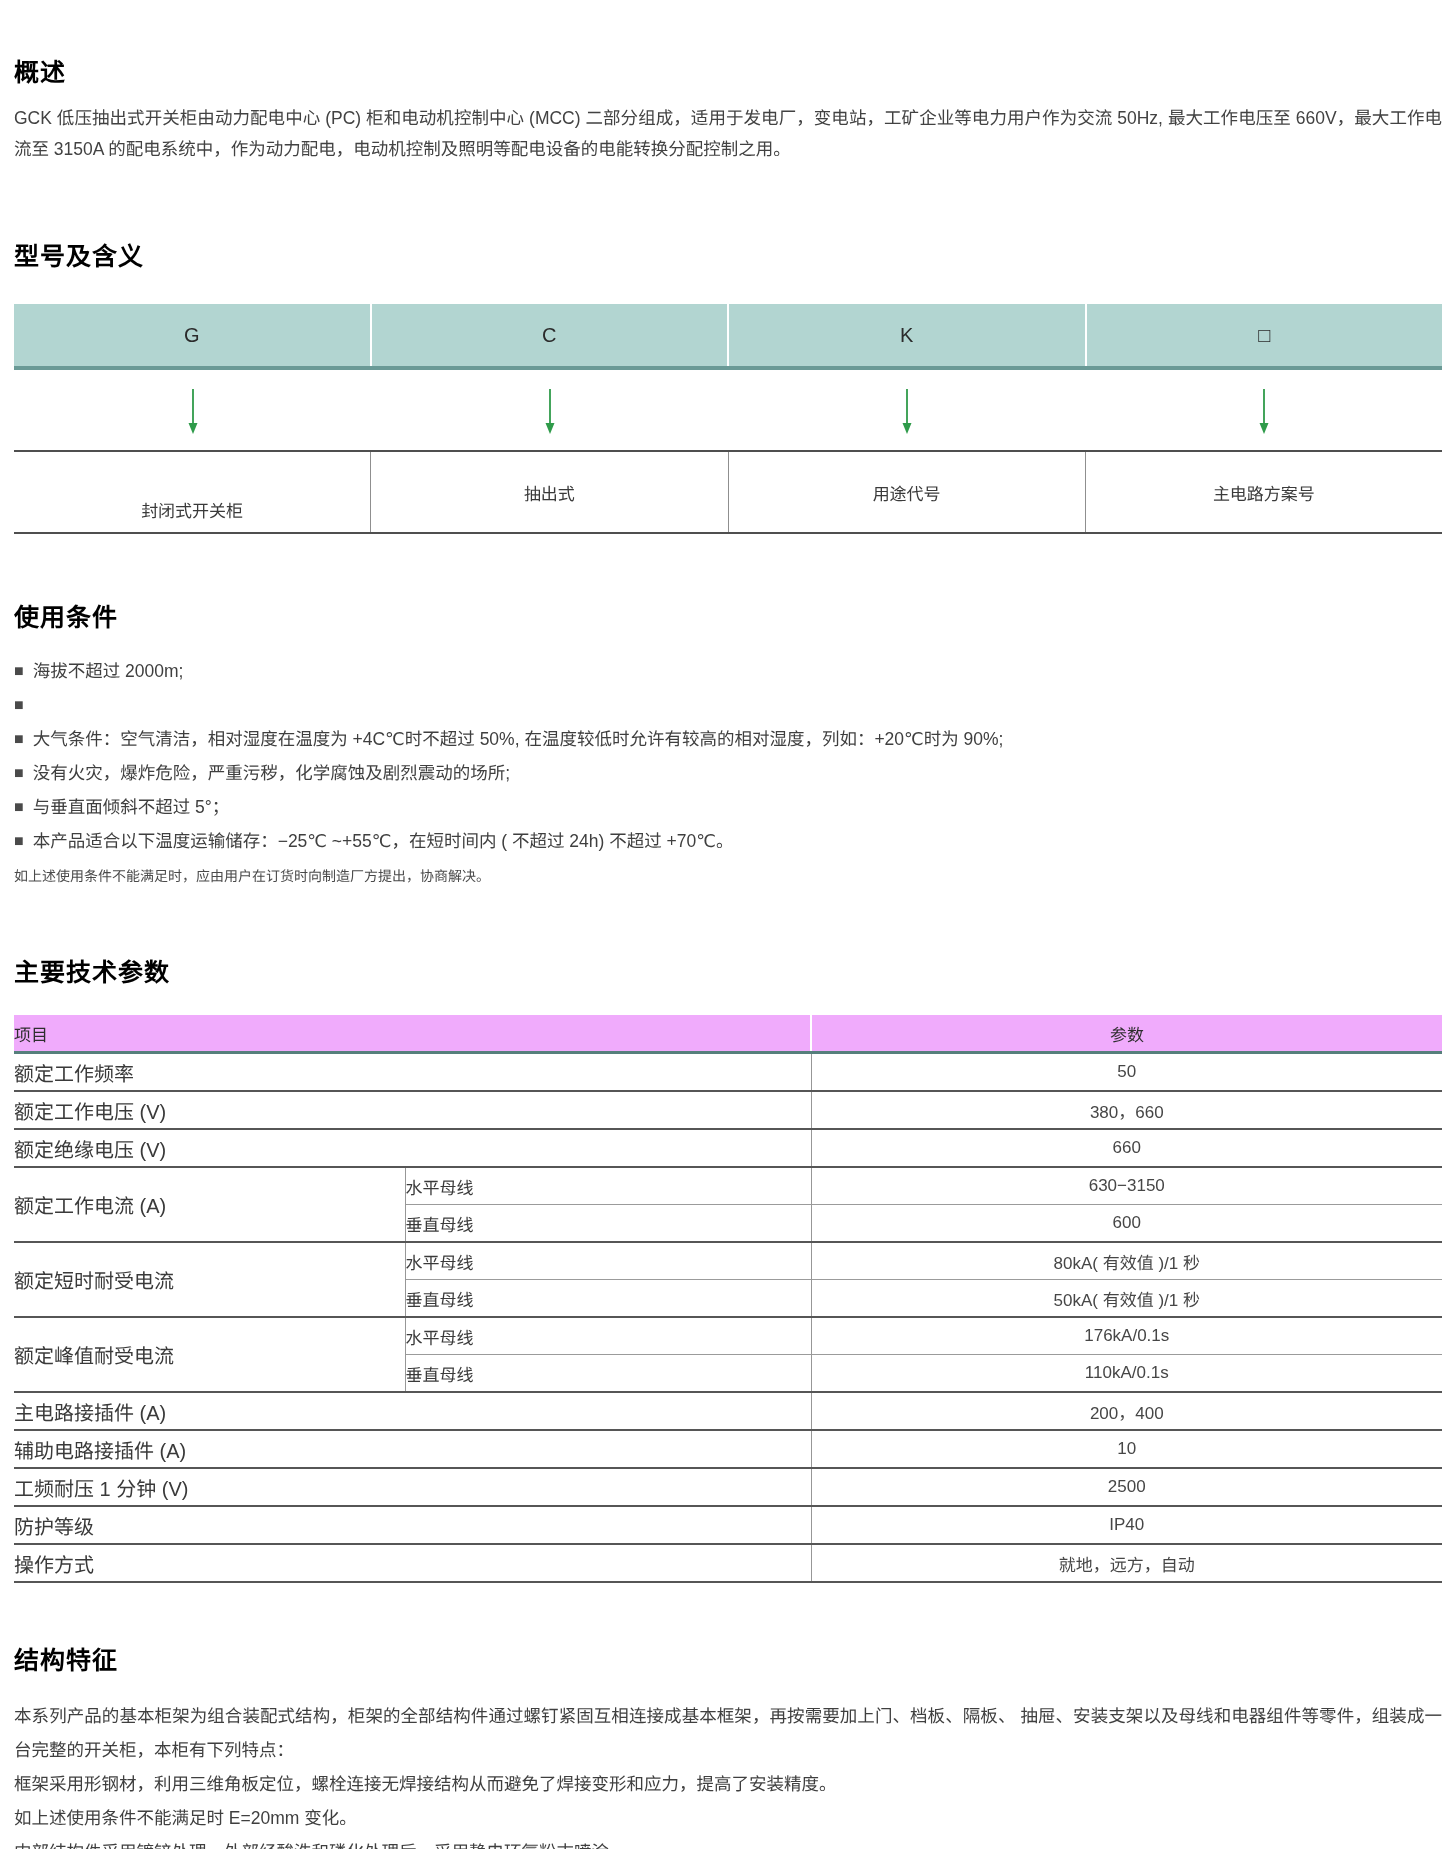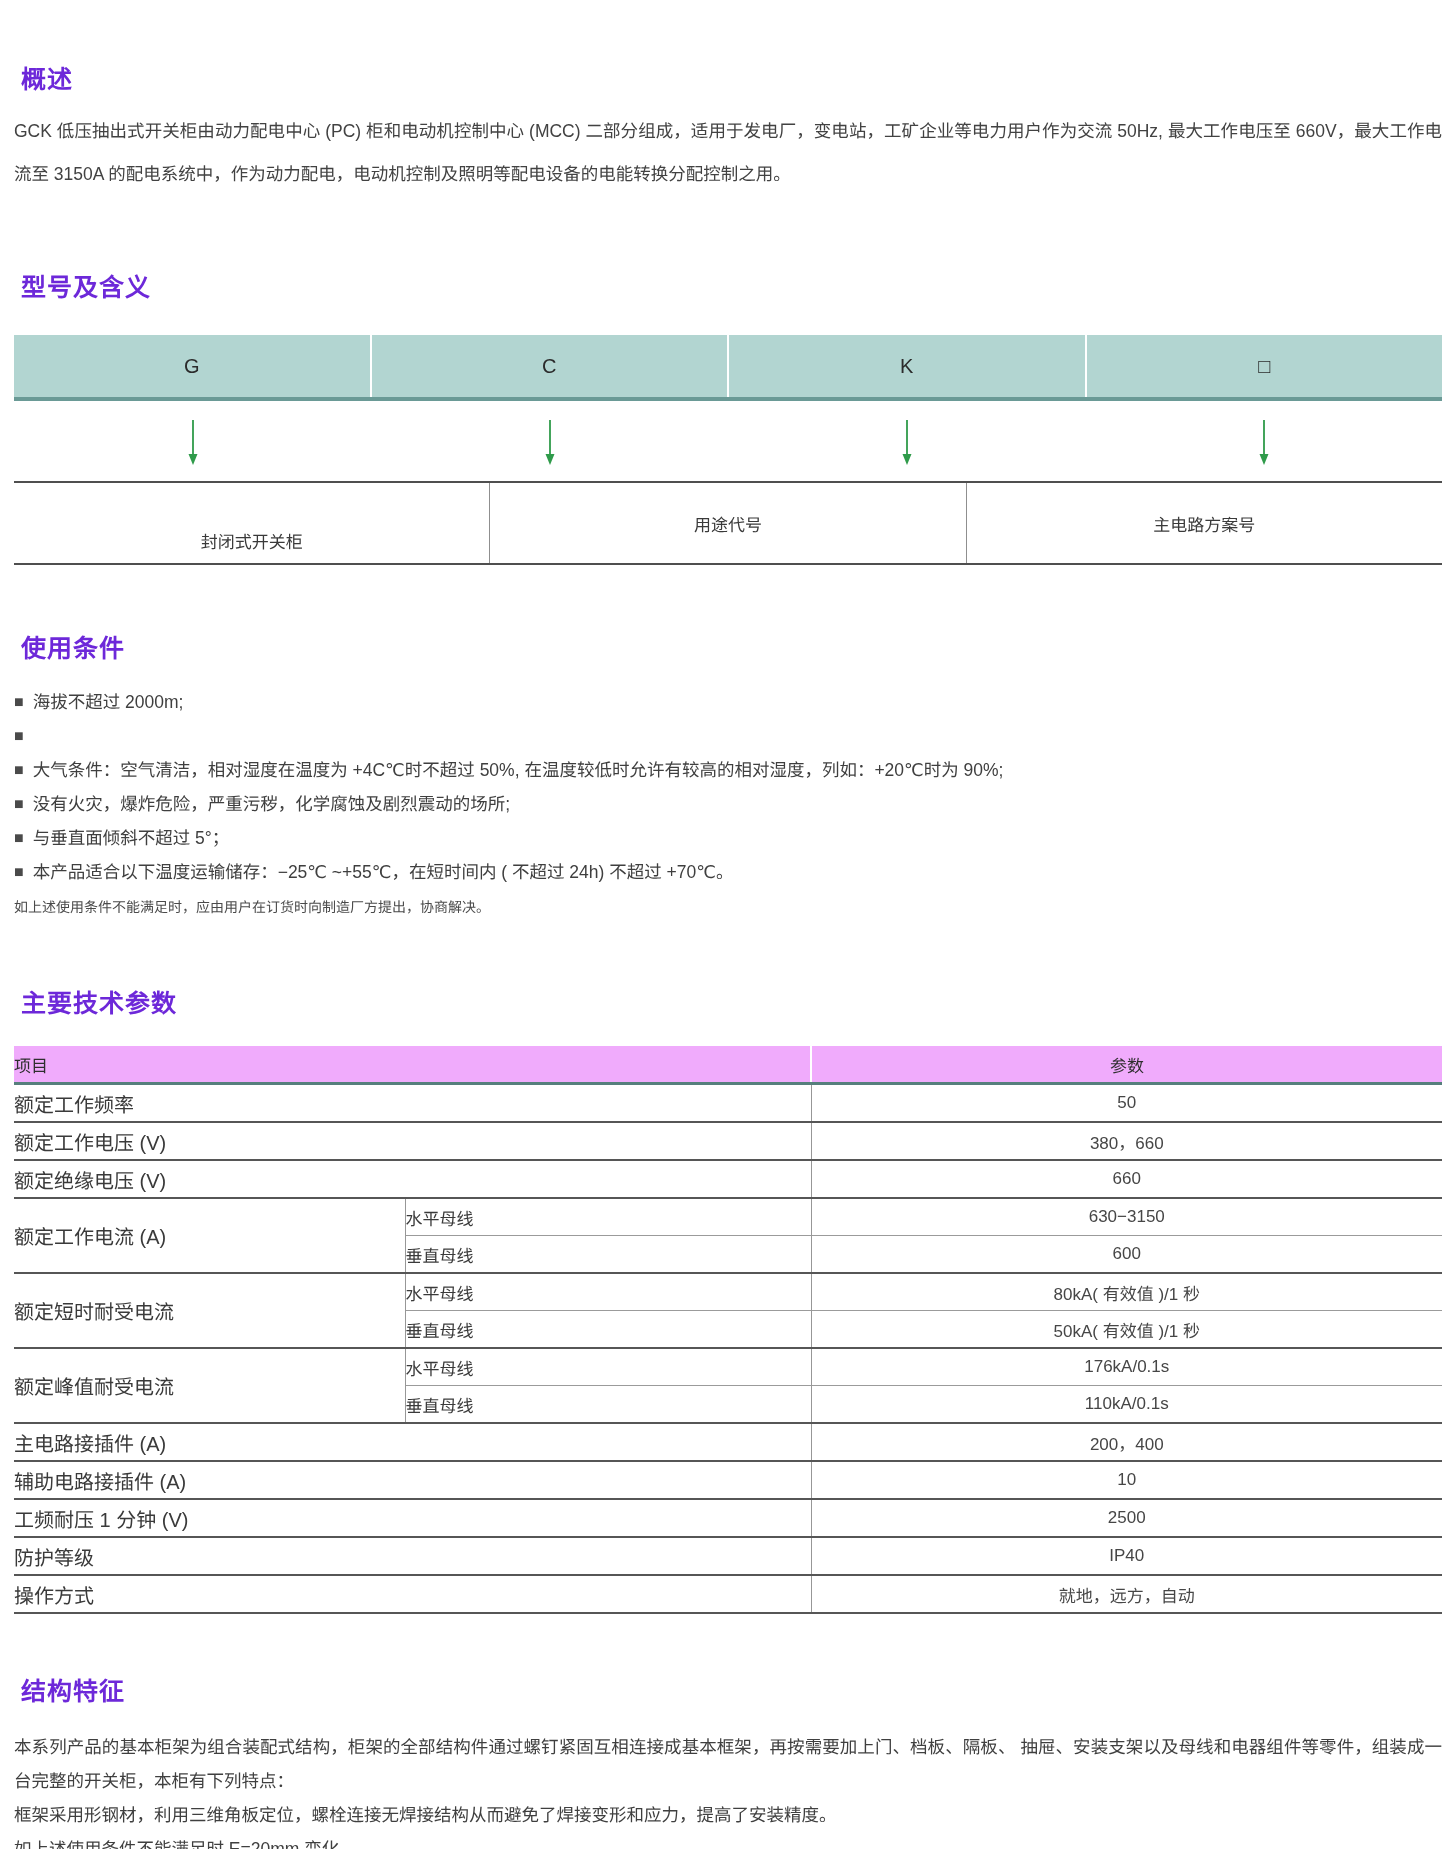--- a/index.html
+++ b/index.html
@@ -6,33 +6,33 @@
   body {
     width:1456px; height:1849px;
     background:#ffffff;
     font-family:"Liberation Sans","DejaVu Sans",sans-serif;
     color:#3d3d3d;
     -webkit-font-smoothing:antialiased;
   }
   .page { padding:0 14px; }
 
   .section-title {
-    color:#6d28d9;
+    color:#000000;
     font-size:25px;
     font-weight:600;
     line-height:30px;
-    margin:7px;
+    margin:0;
     letter-spacing:1px;
   }
   #overview-title { padding-top:57px; }
   .overview-body {
     margin-top:16px;
     width:1428px;
     font-size:17.5px;
-    line-height:43px;
+    line-height:31px;
     color:#424242;
     text-align:justify;
   }
 
   #model-title { margin-top:76px; }
 
   .model-header {
     margin-top:33px;
     display:flex;
     height:62px;
@@ -155,20 +155,21 @@
     <div class="arr">
       <svg width="16" height="46" viewBox="0 0 16 46">
           <line x1="8" y1="1" x2="8" y2="37" stroke="#2f9b4a" stroke-width="1.8"></line>
           <path d="M8 46 L3.5 35 L12.5 35 Z" fill="#2f9b4a"></path>
         </svg>
     </div>
   </div>
 
   <div class="model-labels">
     <div class="cell">封闭式开关柜</div>
+    <div class="cell">抽出式</div>
     <div class="cell">用途代号</div>
     <div class="cell">主电路方案号</div>
   </div>
 
   <h2 class="section-title" id="conditions-title">使用条件</h2>
 
   <div class="cond-list">
     <div class="cond-item">
       <span class="bullet">■</span>
       <span>海拔不超过 2000m;</span>

